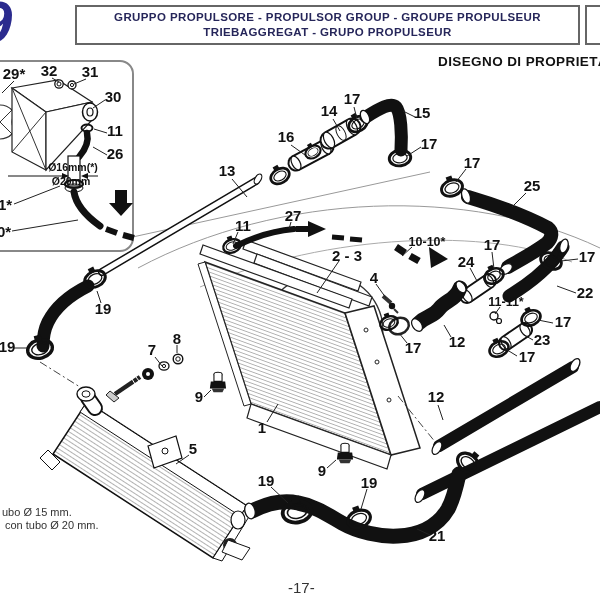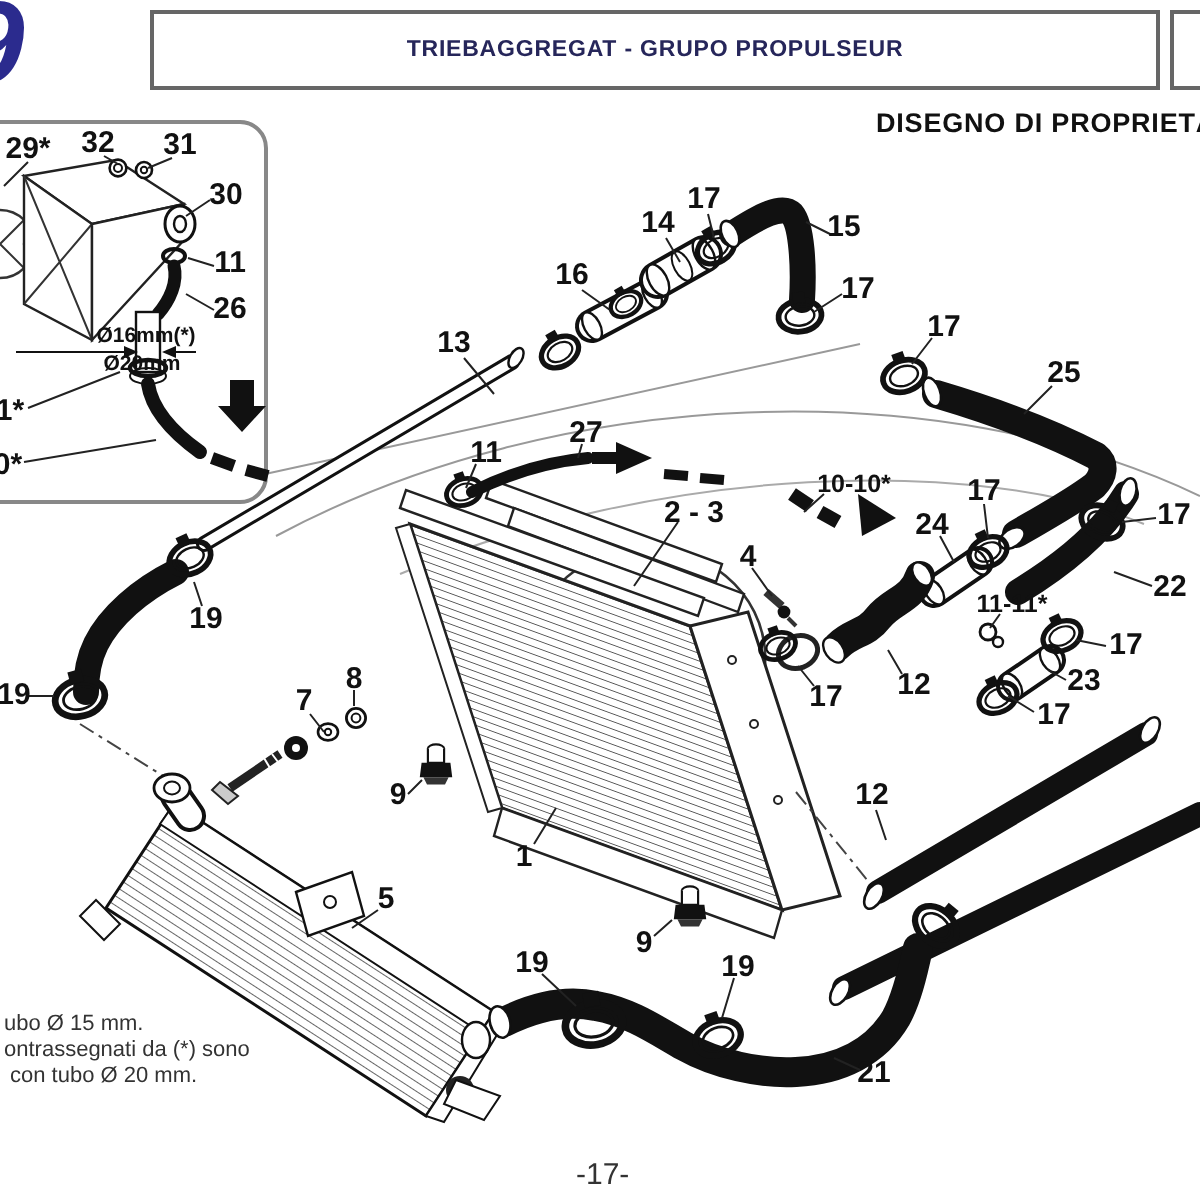--- a/index.html
+++ b/index.html
@@ -24,20 +24,21 @@
         font-family:"Liberation Sans",sans-serif}
   .callout.sm{font-size:12.5px}
   .callout.xs{font-size:10.5px}
 </style>
 </head>
 <body>
 
 <div class="logo">9</div>
 
 <div class="header-box">
+  <div>GRUPPO PROPULSORE - PROPULSOR GROUP - GROUPE PROPULSEUR</div>
   <div>TRIEBAGGREGAT - GRUPO PROPULSEUR</div>
 </div>
 
 <div class="tr-box"></div>
 
 <div class="watermark">DISEGNO DI PROPRIETÀ</div>
 
 <div class="inset-box"></div>
 
 <svg class="diagram" width="600" height="600" viewBox="0 0 600 600">
@@ -312,17 +313,16 @@
       <text x="103" y="314" class="callout">19</text>
       <text x="7" y="352" class="callout">19</text>
       <text x="266" y="486" class="callout">19</text>
       <text x="369" y="488" class="callout">19</text>
       <text x="437" y="541" class="callout">21</text>
     </g>
 </svg>
 
 <div class="footnote">
   <span>ubo Ø 15 mm.</span>
-  <span>ontrassegnati da (*) sono</span>
   <span class="l4">con tubo Ø 20 mm.</span>
 </div>
 
 <div class="pagenum">-17-</div>
 
 </body></html>

